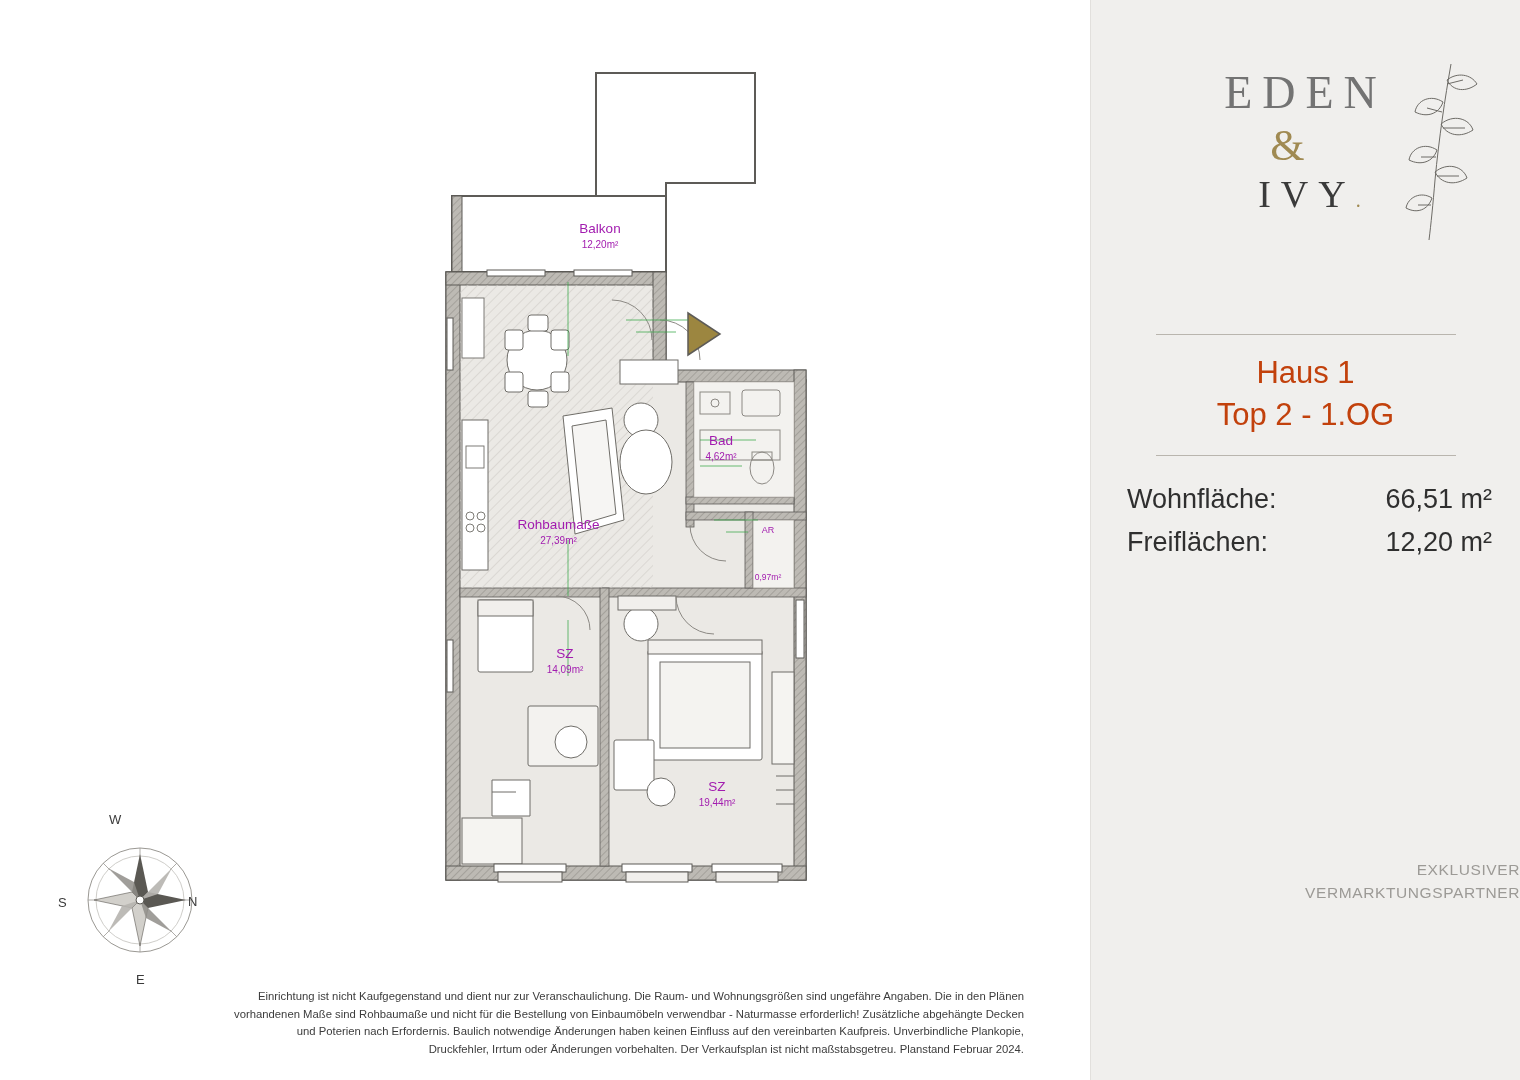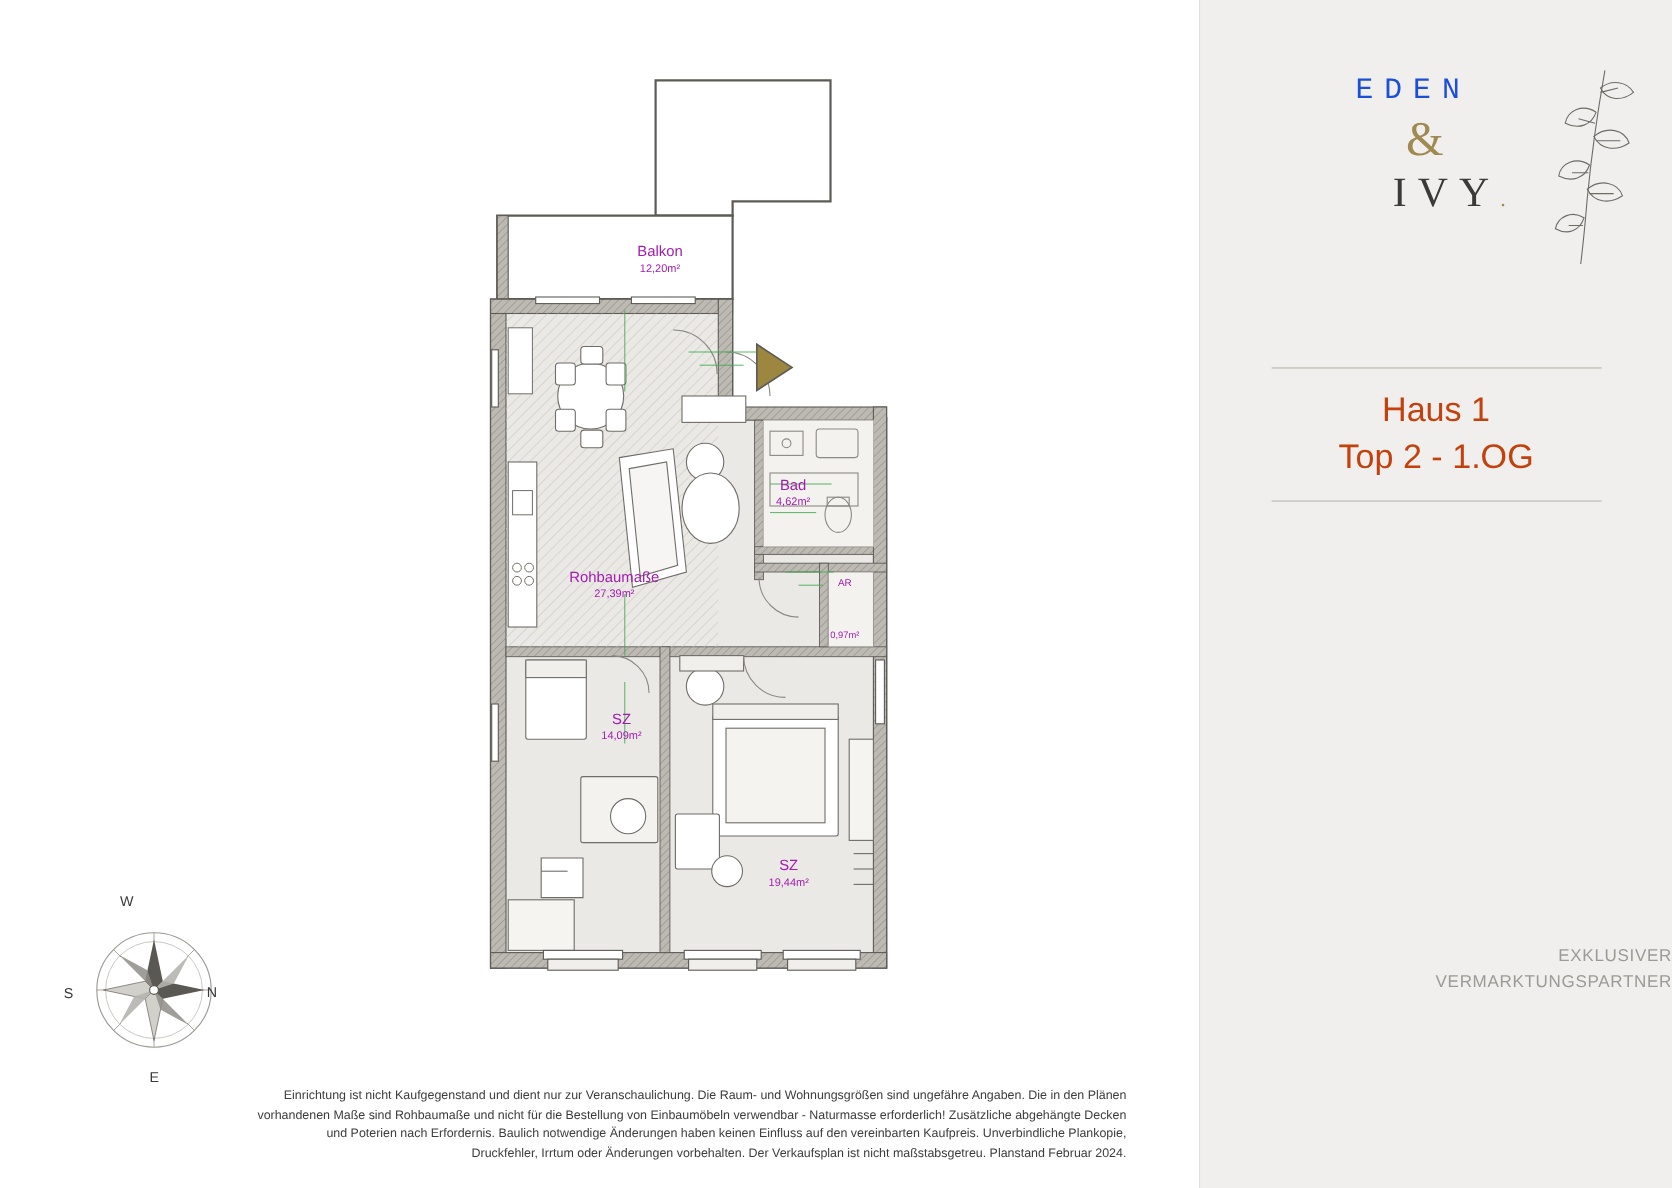--- a/index.html
+++ b/index.html
@@ -38,24 +38,24 @@
     left: 0;
     width: 429px;
     text-align: center;
   }
   .brand-wrap {
     display: inline-block;
     position: relative;
     text-align: left;
   }
   .brand-eden {
-    font-family: Liberation Mono, monospace;
-    font-size: 27px;
+    font-family: Liberation Serif, serif;
+    font-size: 46px;
     letter-spacing: 10px;
-    color: #1d4ed8;
+    color: #737373;
     line-height: 1.0;
   }
   .brand-amp {
     font-family: "Liberation Serif", serif;
     font-size: 44px;
     color: #a08a52;
     line-height: 1.35;
     padding-left: 46px;
   }
   .brand-ivy {
@@ -438,20 +438,30 @@
 
     <div class="divider div-1"></div>
 
     <div class="unit-title">
       <span>Haus 1</span>
       <span class="l2">Top 2 - 1.OG</span>
     </div>
 
     <div class="divider div-2"></div>
 
+    <div class="facts">
+      <div class="fact-row">
+        <span class="fact-label">Wohnfläche:</span>
+        <span class="fact-value">66,51 m²</span>
+      </div>
+      <div class="fact-row">
+        <span class="fact-label">Freiflächen:</span>
+        <span class="fact-value">12,20 m²</span>
+      </div>
+    </div>
 
     <div class="partner">
       <div>EXKLUSIVER</div>
       <div>VERMARKTUNGSPARTNER</div>
     </div>
 
 
   </div>
 </div>
 

